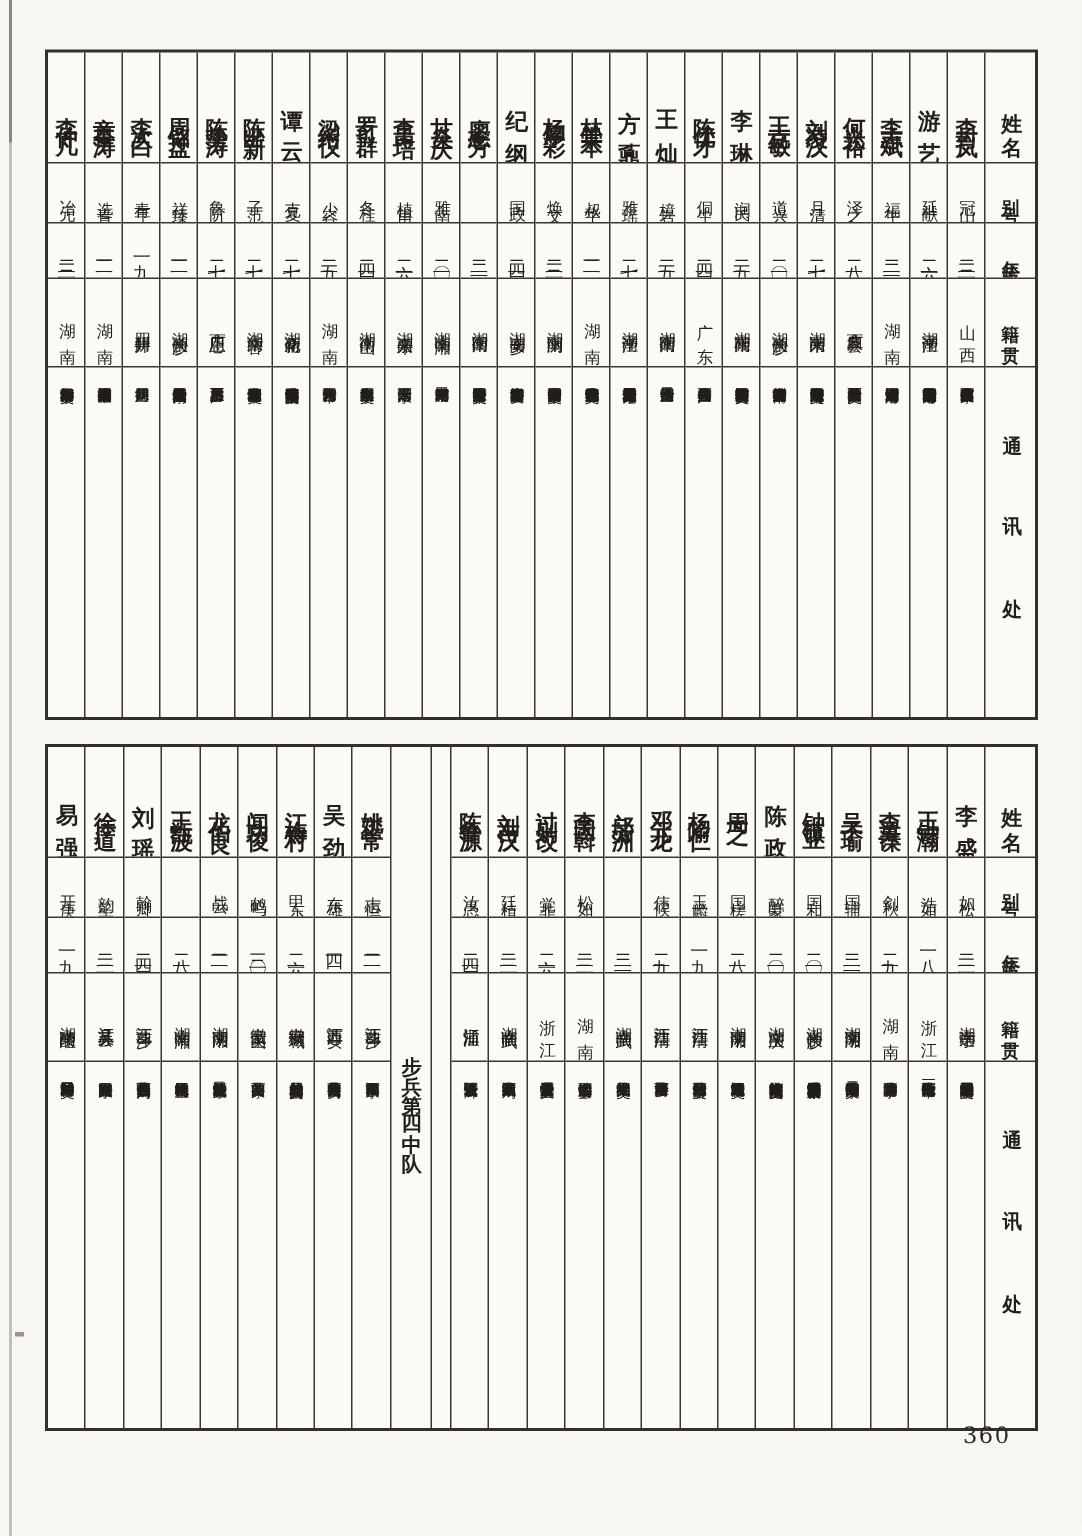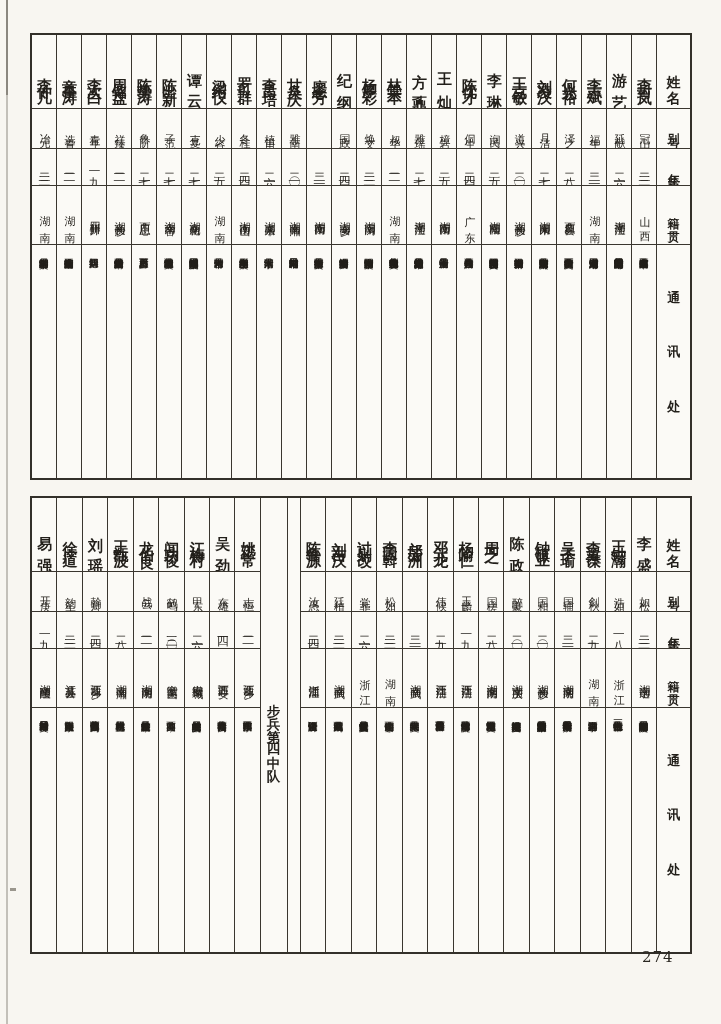--- a/index.html
+++ b/index.html
@@ -937,14 +937,14 @@
     <div class="cell origin">
             <span class="vt">湖南醴陵</span>
           </div>
     <div class="cell address">
             <span class="vt">渌口邮局转易背冲茶园坡交</span>
           </div>
   </div>
       </div>
   </div>
 
-  <div class="page-number">274</div>
+  <div class="page-number">360</div>
 </div>
 
 </body></html>

